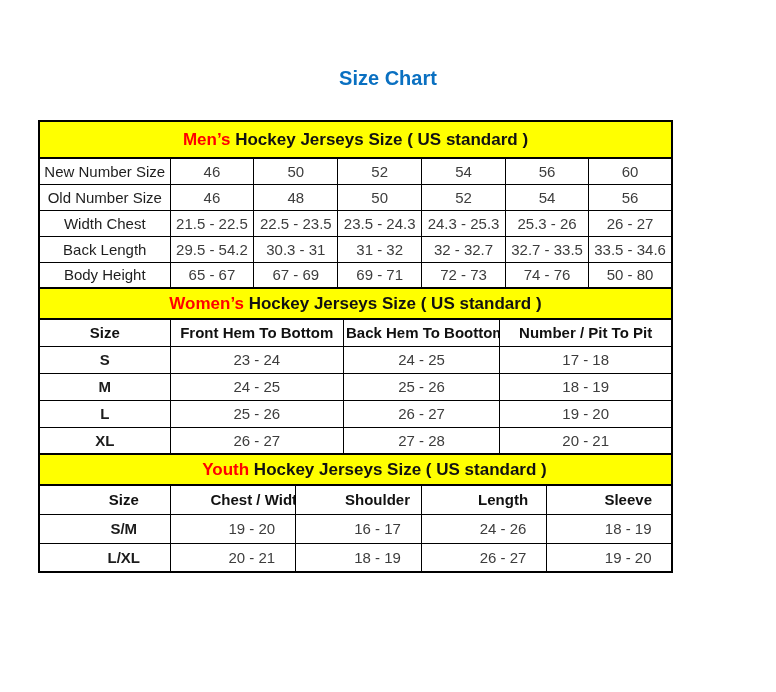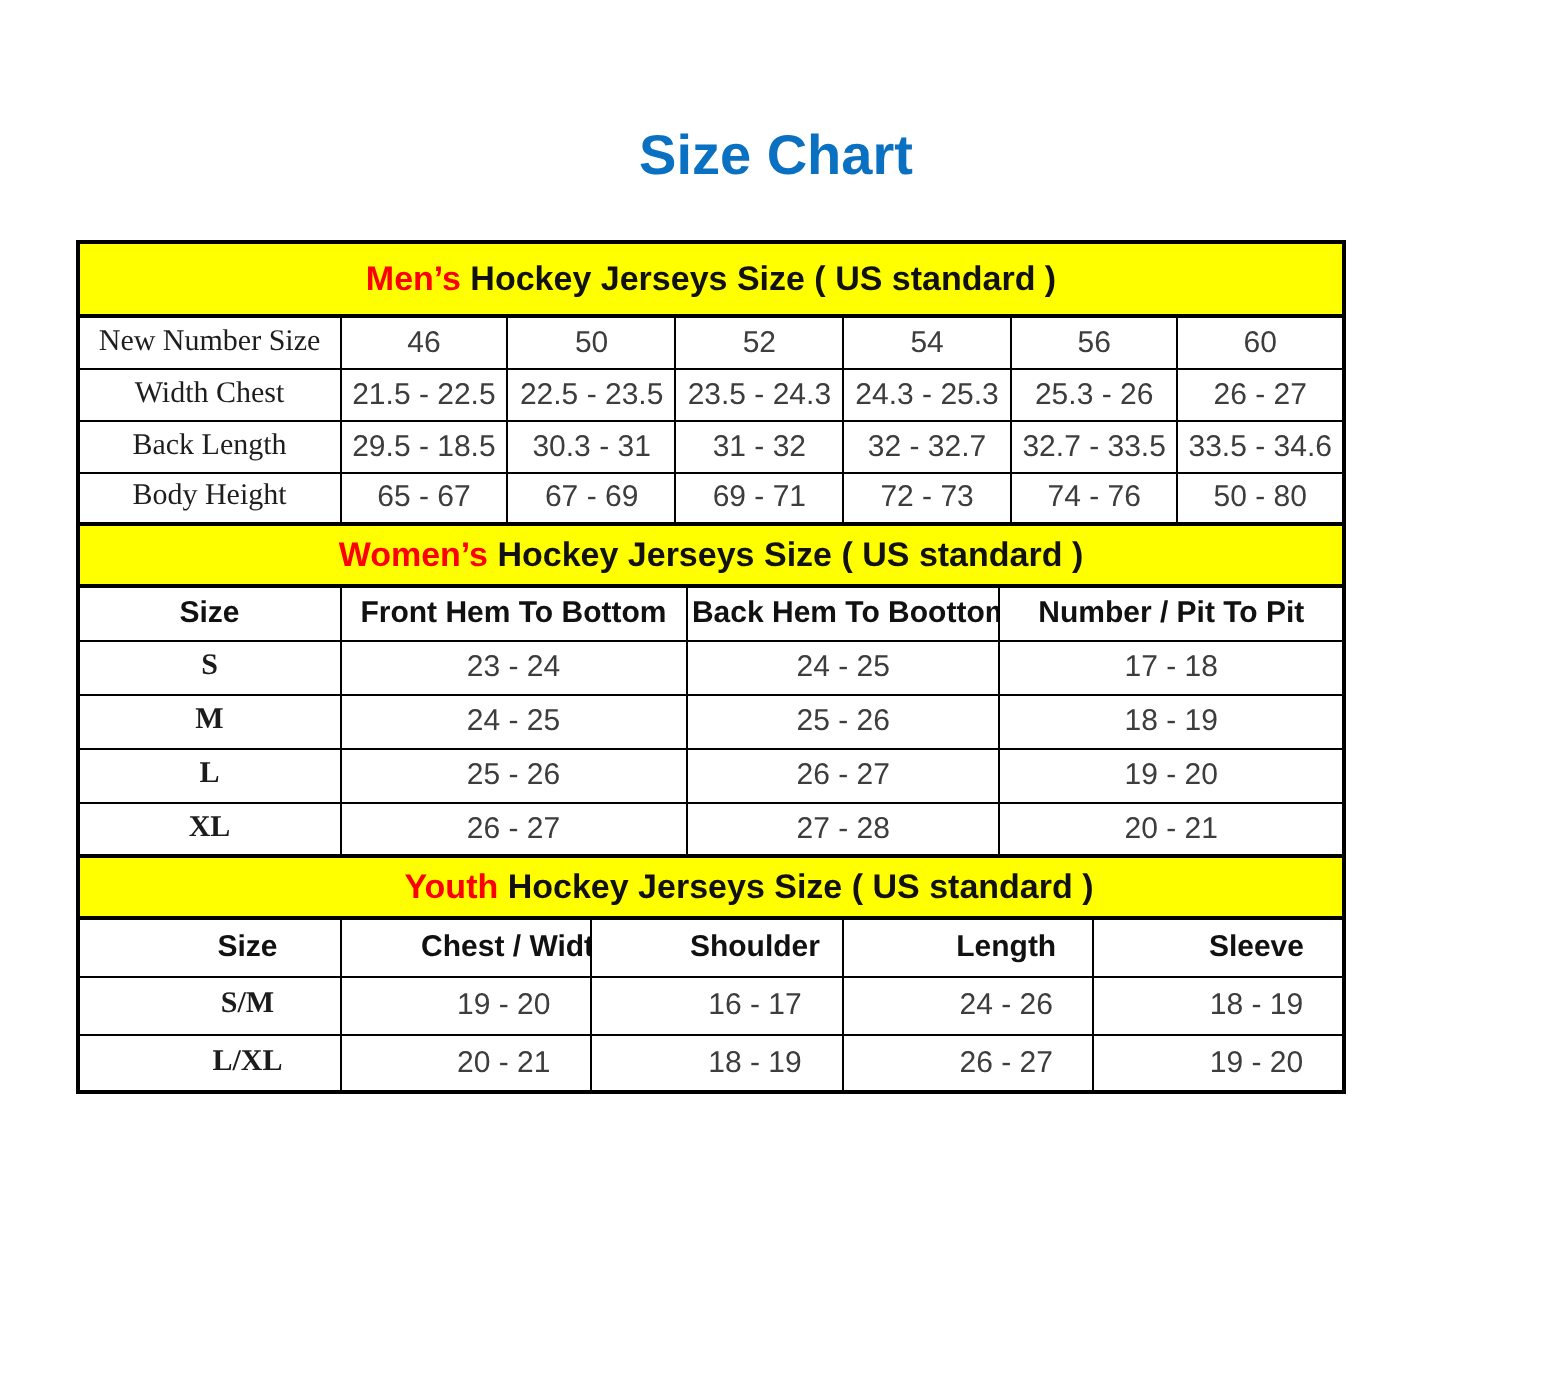--- a/index.html
+++ b/index.html
@@ -10,42 +10,42 @@
   }
   *{box-sizing:border-box;}
   html,body{margin:0;padding:0;background:#ffffff;}
   body{
     width:776px;height:692px;overflow:hidden;
     font-family:"Liberation Sans", sans-serif;
   }
   .page{width:776px;height:692px;position:relative;background:#fff;}
   .title{
     padding-top:62px;margin:0;text-align:center;
-    font-size:28px;line-height:32px;font-weight:bold;
+    font-size:20px;line-height:32px;font-weight:bold;
     color:var(--title-color);
   }
   .tables{margin:26px 0 0 38px;width:697px;}
   table.size-table{
     border-collapse:collapse;table-layout:fixed;width:635px;
     border:2px solid var(--border);
   }
   table.size-table + table.size-table{margin-top:-2px;}
   td,th{
     border:1px solid var(--border);
     text-align:center;vertical-align:middle;padding:0 2px;
     font-size:15px;color:#1c1c1c;white-space:nowrap;overflow:hidden;
   }
   .section-header td{
     background:var(--section-bg);
     border:2px solid var(--border);
     font-size:17px;font-weight:bold;color:#111;
   }
   .section-header .accent{color:var(--accent);}
   th{font-weight:bold;color:#111;}
-  .row-label{font-weight:bold;font-family:Liberation Serif, serif;}
+  .row-label{font-weight:bold;}
   .sec-mens .row-label{font-weight:normal;color:#1e1e1e;}
   .val{font-weight:normal;color:#3d3d3d;}
   .sec-mens .section-header td{height:37px;}
   .sec-womens .section-header td,.sec-youth .section-header td{height:31px;margin-top:28px;}
   .sec-mens td,.sec-mens th{height:26px;}
   .sec-womens td,.sec-womens th{height:27px;}
   .sec-youth td,.sec-youth th{height:29px;padding-left:40px;}
   .squiggle{
     text-decoration-style:wavy;
     text-decoration-color:#c00000;
@@ -76,31 +76,40 @@
           <tr>
             <td class="row-label">New Number Size</td>
             <td class="val">46</td>
             <td class="val">50</td>
             <td class="val">52</td>
             <td class="val">54</td>
             <td class="val">56</td>
             <td class="val">60</td>
           </tr>
           <tr>
+            <td class="row-label">Old Number Size</td>
+            <td class="val">46</td>
+            <td class="val">48</td>
+            <td class="val">50</td>
+            <td class="val">52</td>
+            <td class="val">54</td>
+            <td class="val">56</td>
+          </tr>
+          <tr>
             <td class="row-label">Width Chest</td>
             <td class="val">21.5 - 22.5</td>
             <td class="val">22.5 - 23.5</td>
             <td class="val">23.5 - 24.3</td>
             <td class="val">24.3 - 25.3</td>
             <td class="val">25.3 - 26</td>
             <td class="val">26 - 27</td>
           </tr>
           <tr>
             <td class="row-label">Back Length</td>
-            <td class="val">29.5 - 18.5</td>
+            <td class="val">29.5 - 54.2</td>
             <td class="val">30.3 - 31</td>
             <td class="val">31 - 32</td>
             <td class="val">32 - 32.7</td>
             <td class="val">32.7 - 33.5</td>
             <td class="val">33.5 - 34.6</td>
           </tr>
           <tr>
             <td class="row-label">Body Height</td>
             <td class="val">65 - 67</td>
             <td class="val">67 - 69</td>

